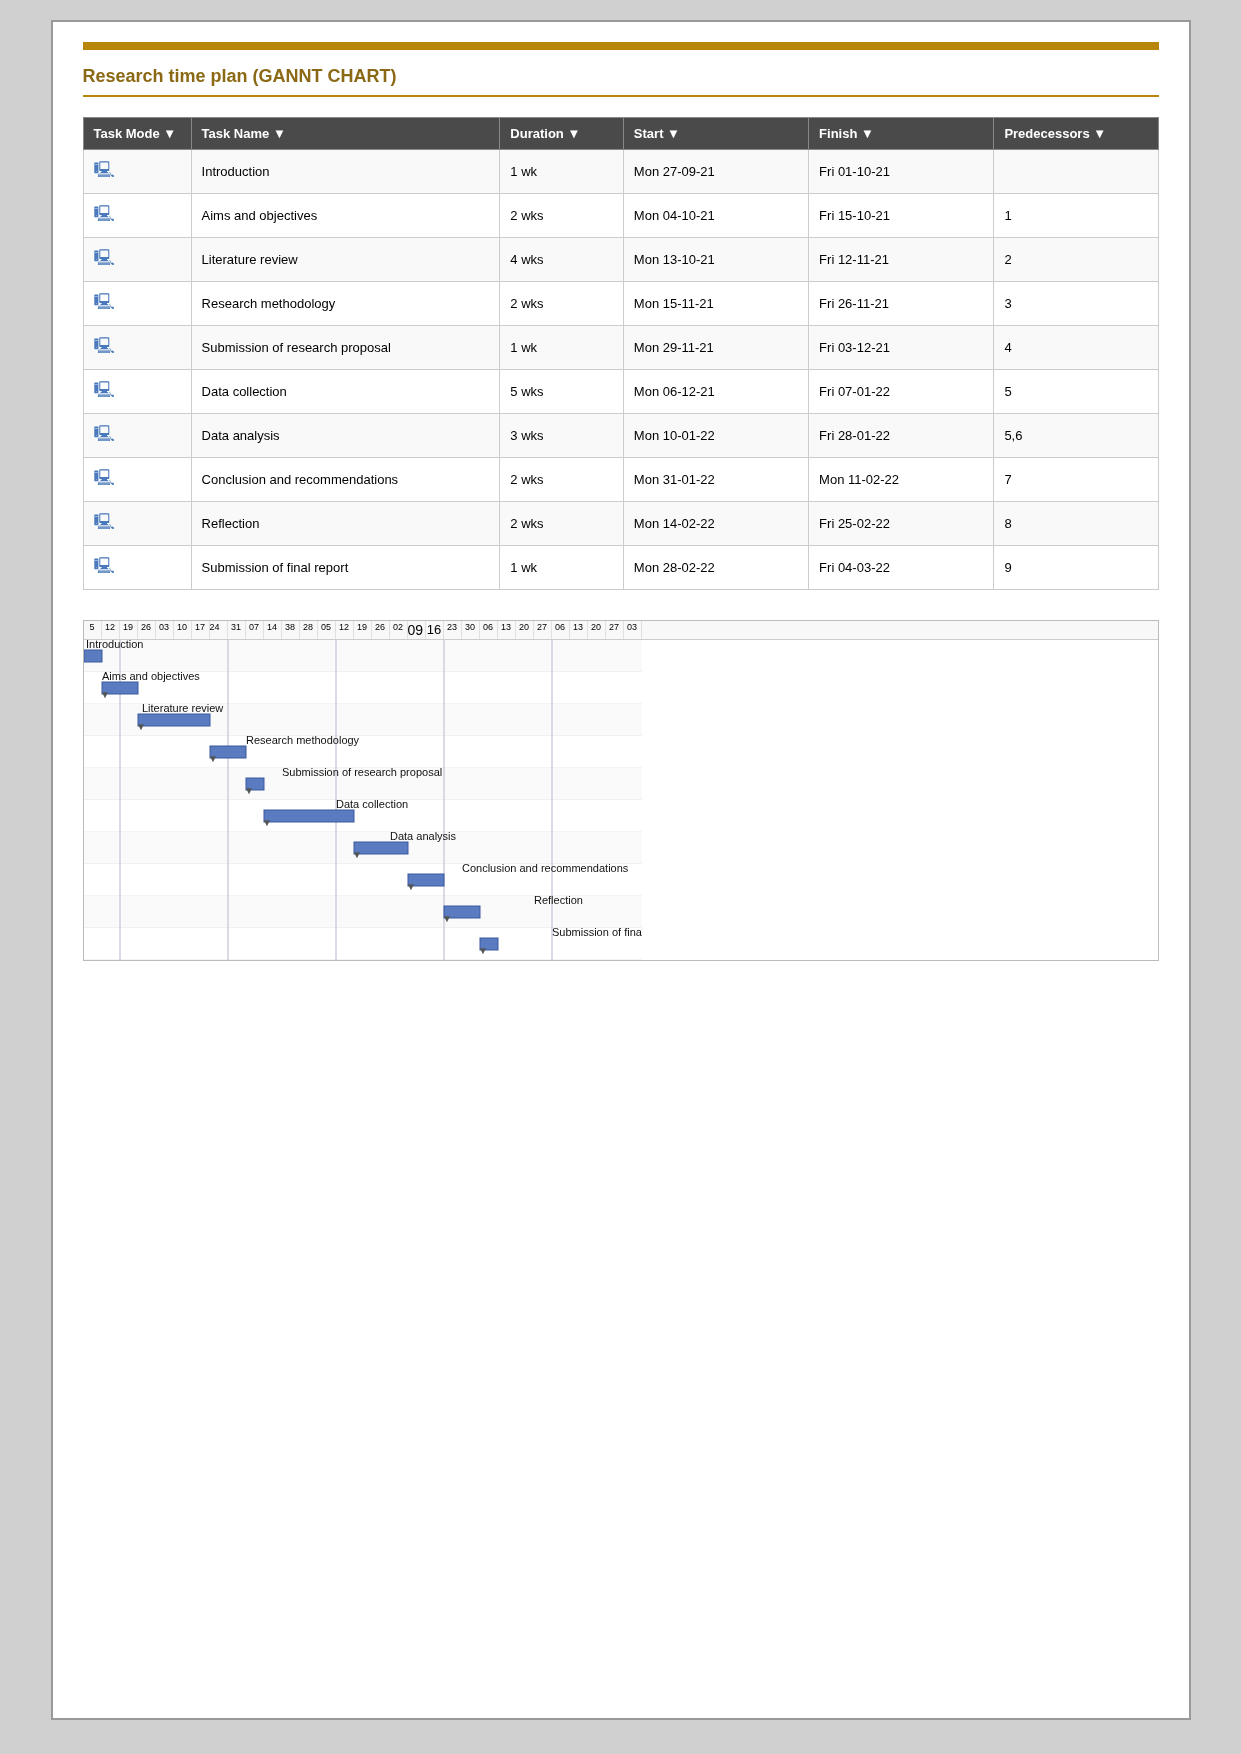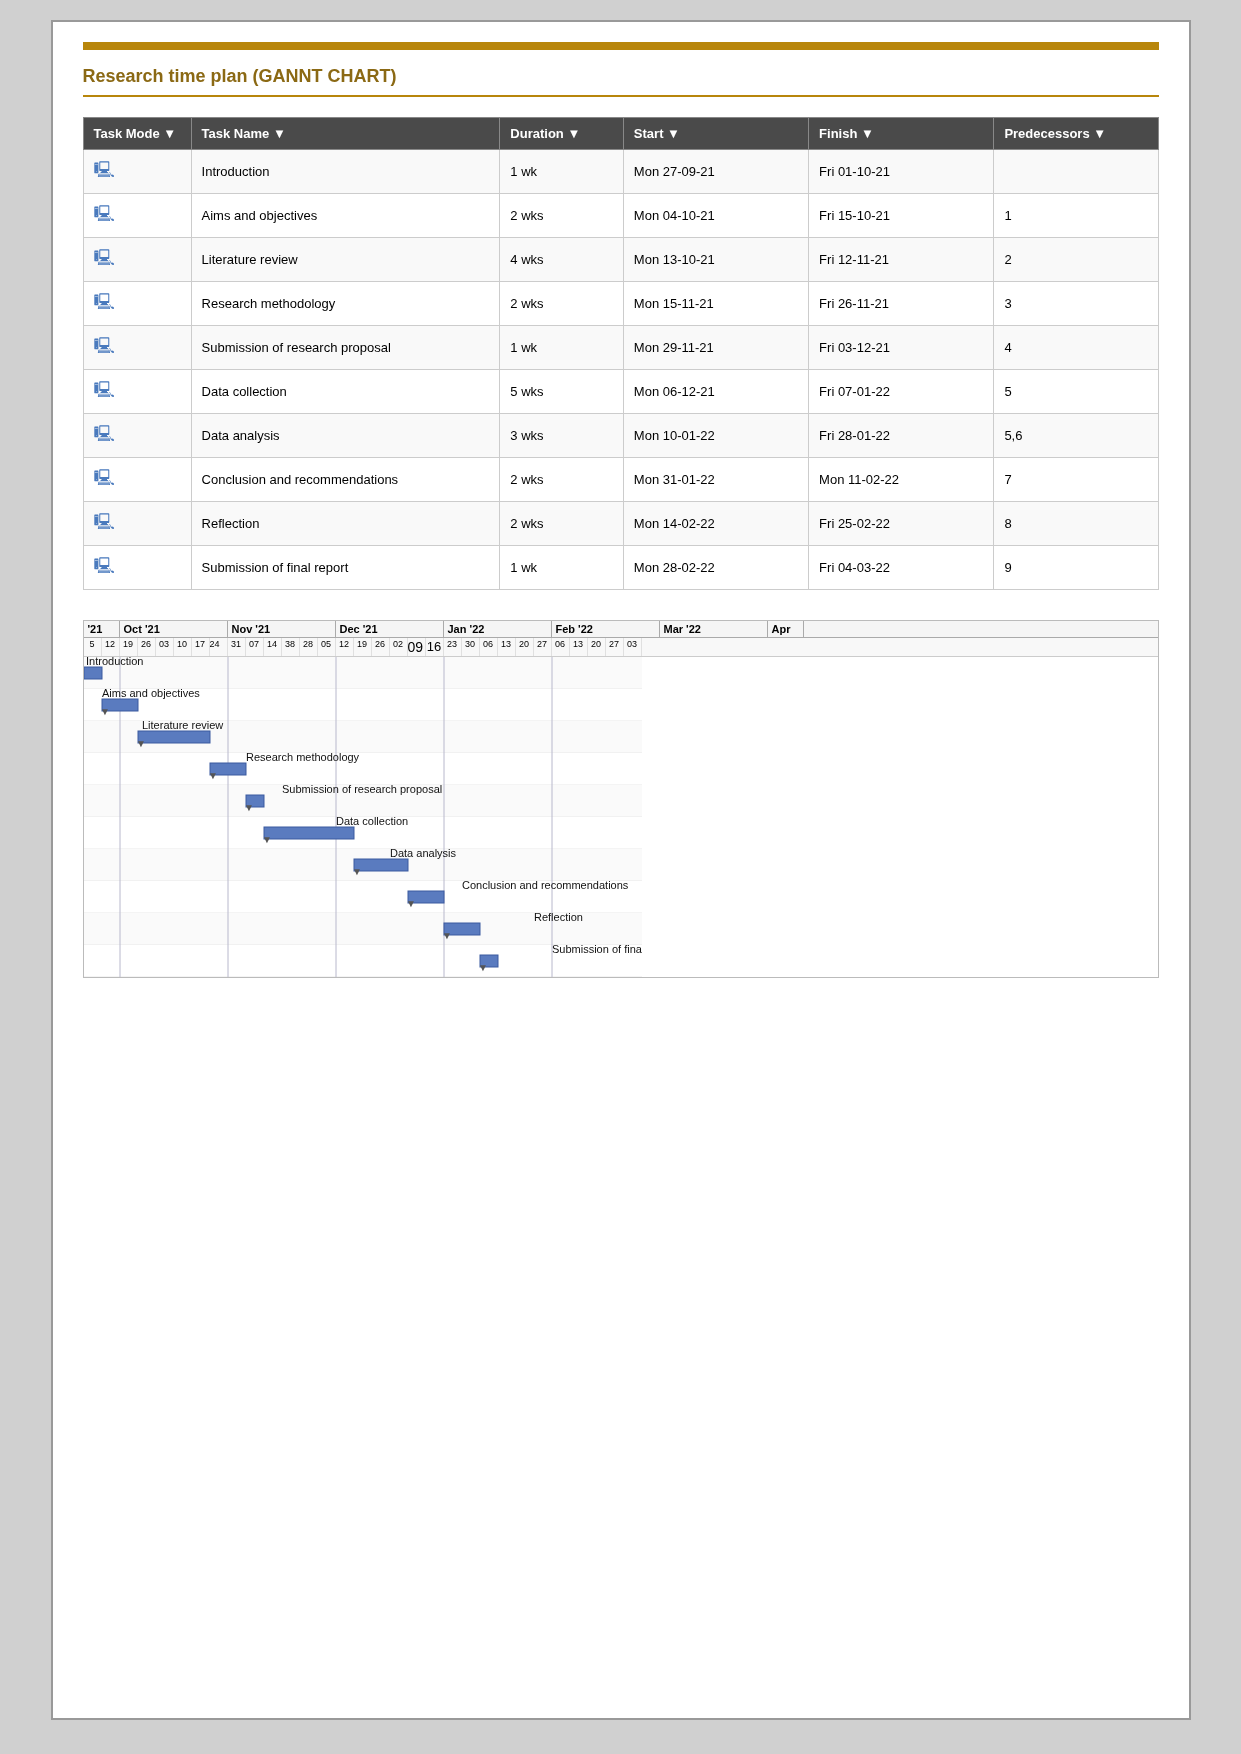--- a/index.html
+++ b/index.html
@@ -205,30 +205,20 @@
     <td>1 wk</td>
     <td>Mon 28-02-22</td>
     <td>Fri 04-03-22</td>
     <td>9</td>
   </tr>
       </tbody>
   </table>
 
   <div class="gantt-chart-wrapper">
 
-    <div id="timeline-months" style="display:flex; font-size:11px; font-weight:bold; border-bottom:1px solid #aaa; background:#f5f5f5;">
-        <div style="min-width: 36px; border-right: 1px solid rgb(170, 170, 170); padding: 2px 4px; font-size: 11px; font-weight: bold;">'21</div>
-        <div style="min-width: 108px; border-right: 1px solid rgb(170, 170, 170); padding: 2px 4px; font-size: 11px; font-weight: bold;">Oct '21</div>
-        <div style="min-width: 108px; border-right: 1px solid rgb(170, 170, 170); padding: 2px 4px; font-size: 11px; font-weight: bold;">Nov '21</div>
-        <div style="min-width: 108px; border-right: 1px solid rgb(170, 170, 170); padding: 2px 4px; font-size: 11px; font-weight: bold;">Dec '21</div>
-        <div style="min-width: 108px; border-right: 1px solid rgb(170, 170, 170); padding: 2px 4px; font-size: 11px; font-weight: bold;">Jan '22</div>
-        <div style="min-width: 108px; border-right: 1px solid rgb(170, 170, 170); padding: 2px 4px; font-size: 11px; font-weight: bold;">Feb '22</div>
-        <div style="min-width: 108px; border-right: 1px solid rgb(170, 170, 170); padding: 2px 4px; font-size: 11px; font-weight: bold;">Mar '22</div>
-        <div style="min-width: 36px; border-right: 1px solid rgb(170, 170, 170); padding: 2px 4px; font-size: 11px; font-weight: bold;">Apr</div>
-      </div>
     <div id="timeline-dates" style="display:flex; font-size:9px; border-bottom:1px solid #ccc; background:#f8f8f8;">
         <div style="min-width: 18px; max-width: 18px; text-align: center; border-right: 1px solid rgb(224, 224, 224); padding: 1px 0px; font-size: 9px;">5</div>
         <div style="min-width: 18px; max-width: 18px; text-align: center; border-right: 1px solid rgb(224, 224, 224); padding: 1px 0px; font-size: 9px;">12</div>
         <div style="min-width: 18px; max-width: 18px; text-align: center; border-right: 1px solid rgb(224, 224, 224); padding: 1px 0px; font-size: 9px;">19</div>
         <div style="min-width: 18px; max-width: 18px; text-align: center; border-right: 1px solid rgb(224, 224, 224); padding: 1px 0px; font-size: 9px;">26</div>
         <div style="min-width: 18px; max-width: 18px; text-align: center; border-right: 1px solid rgb(224, 224, 224); padding: 1px 0px; font-size: 9px;">03</div>
         <div style="min-width: 18px; max-width: 18px; text-align: center; border-right: 1px solid rgb(224, 224, 224); padding: 1px 0px; font-size: 9px;">10</div>
         <div style="min-width: 18px; max-width: 18px; text-align: center; border-right: 1px solid rgb(224, 224, 224); padding: 1px 0px; font-size: 9px;">17</div>
         <div style="min-width: 18px; max-width: 18px; text-align: left; border-right: 1px solid rgb(224, 224, 224); padding: 1px 0px; font-size: 9px;">24</div>
         <div style="min-width: 18px; max-width: 18px; text-align: center; border-right: 1px solid rgb(224, 224, 224); padding: 1px 0px; font-size: 9px;">31</div>

